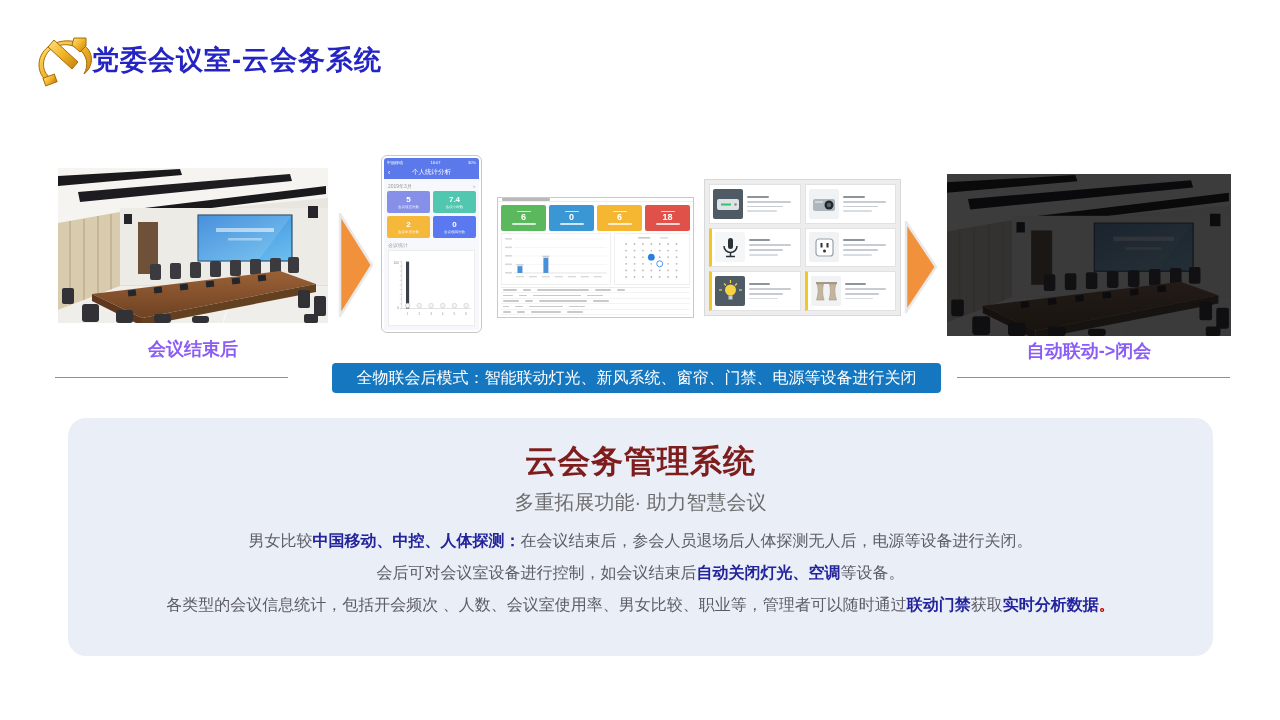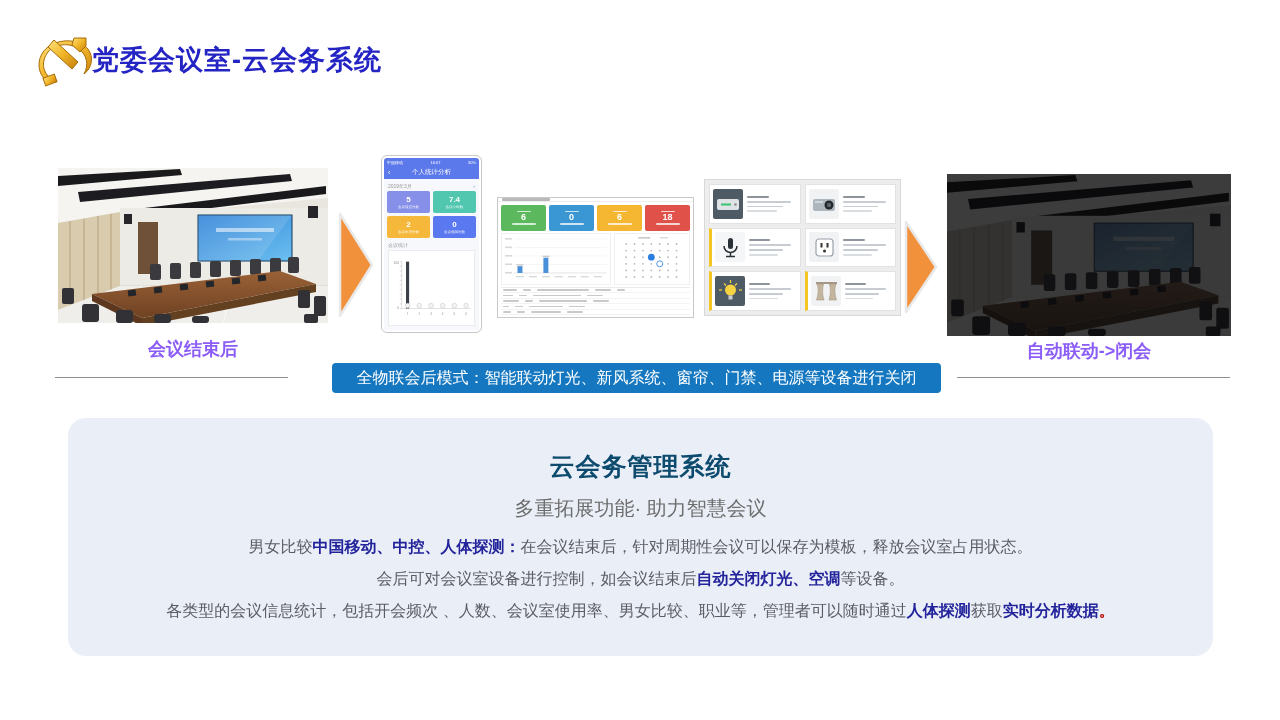--- a/index.html
+++ b/index.html
@@ -81,21 +81,21 @@
   .device-text{flex:1;}
   .device-text .tb{border-radius:1px;margin-bottom:3px;}
   .tb1{height:2.2px;background:#8d949b;width:45%;}
   .tb2{height:1.8px;background:#c6ccd2;width:88%;}
   .tb3{height:1.8px;background:#c6ccd2;width:72%;}
   .tb4{height:1.8px;background:#d8dde2;width:60%;margin-bottom:0 !important;}
 
   
   .info-box{position:absolute;left:68px;top:418px;width:1145px;height:238px;background:#e9eef7;
             border-radius:18px;text-align:center;box-sizing:border-box;padding-top:20px;}
-  .info-title{margin:12px;font-size:25px;font-weight:800;color:#0c4a6e;letter-spacing:1px;}
+  .info-title{margin:2px;font-size:32px;font-weight:800;color:#7f1d1d;letter-spacing:1px;}
   .info-subtitle{margin:5px 0 0;font-size:20px;color:#6e6e6e;}
   .info-paras{margin-top:15px;}
   .info-paras p{margin:0;font-size:16px;color:#5c5c66;line-height:19px;}
   .info-paras p + p{margin-top:13px;}
   .info-paras p.gap{margin-top:20px;}
   .seg-b{font-weight:bold;color:#23239b;}
   .seg-r{font-weight:bold;color:#c00000;}
 </style>
 </head>
 <body>
@@ -573,19 +573,19 @@
   <p class="caption caption-left">会议结束后</p>
   <p class="caption caption-right">自动联动-&gt;闭会</p>
   <div class="rule rule-left"></div>
   <div class="rule rule-right"></div>
   <div class="banner">全物联会后模式：智能联动灯光、新风系统、窗帘、门禁、电源等设备进行关闭</div>
 
   <div class="info-box">
     <h2 class="info-title">云会务管理系统</h2>
     <div class="info-subtitle">多重拓展功能· 助力智慧会议</div>
     <div class="info-paras" id="infoParas">
-        <p><span>男女比较</span><span class="seg-b">中国移动、中控、人体探测</span><span class="seg-b">：</span><span>在会议结束后，针对周期性会议可以保存为模板，释放会议室占用状态。</span></p>
+        <p><span>男女比较</span><span class="seg-b">中国移动、中控、人体探测</span><span class="seg-b">：</span><span>在会议结束后，参会人员退场后人体探测无人后，电源等设备进行关闭。</span></p>
         <p><span>会后可对会议室设备进行控制，如会议结束后</span><span class="seg-b">自动关闭灯光、空调</span><span>等设备。</span></p>
-        <p><span>各类型的会议信息统计，包括开会频次 、人数、会议室使用率、男女比较、职业等，管理者可以随时通过</span><span class="seg-b">人体探测</span><span>获取</span><span class="seg-b">实时分析数据</span><span class="seg-r">。</span></p>
+        <p><span>各类型的会议信息统计，包括开会频次 、人数、会议室使用率、男女比较、职业等，管理者可以随时通过</span><span class="seg-b">联动门禁</span><span>获取</span><span class="seg-b">实时分析数据</span><span class="seg-r">。</span></p>
       </div>
   </div>
 
 </div>
 
 </body></html>

